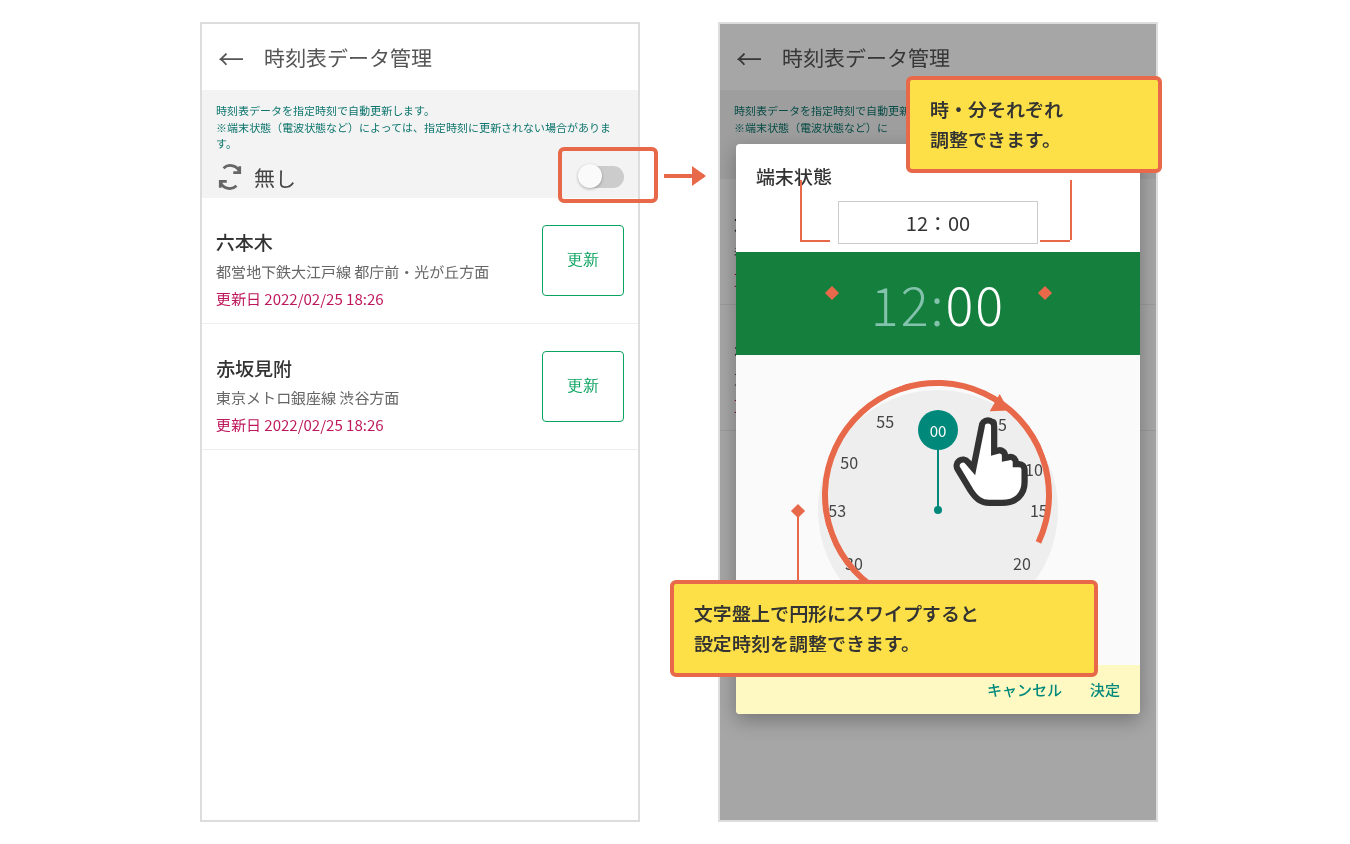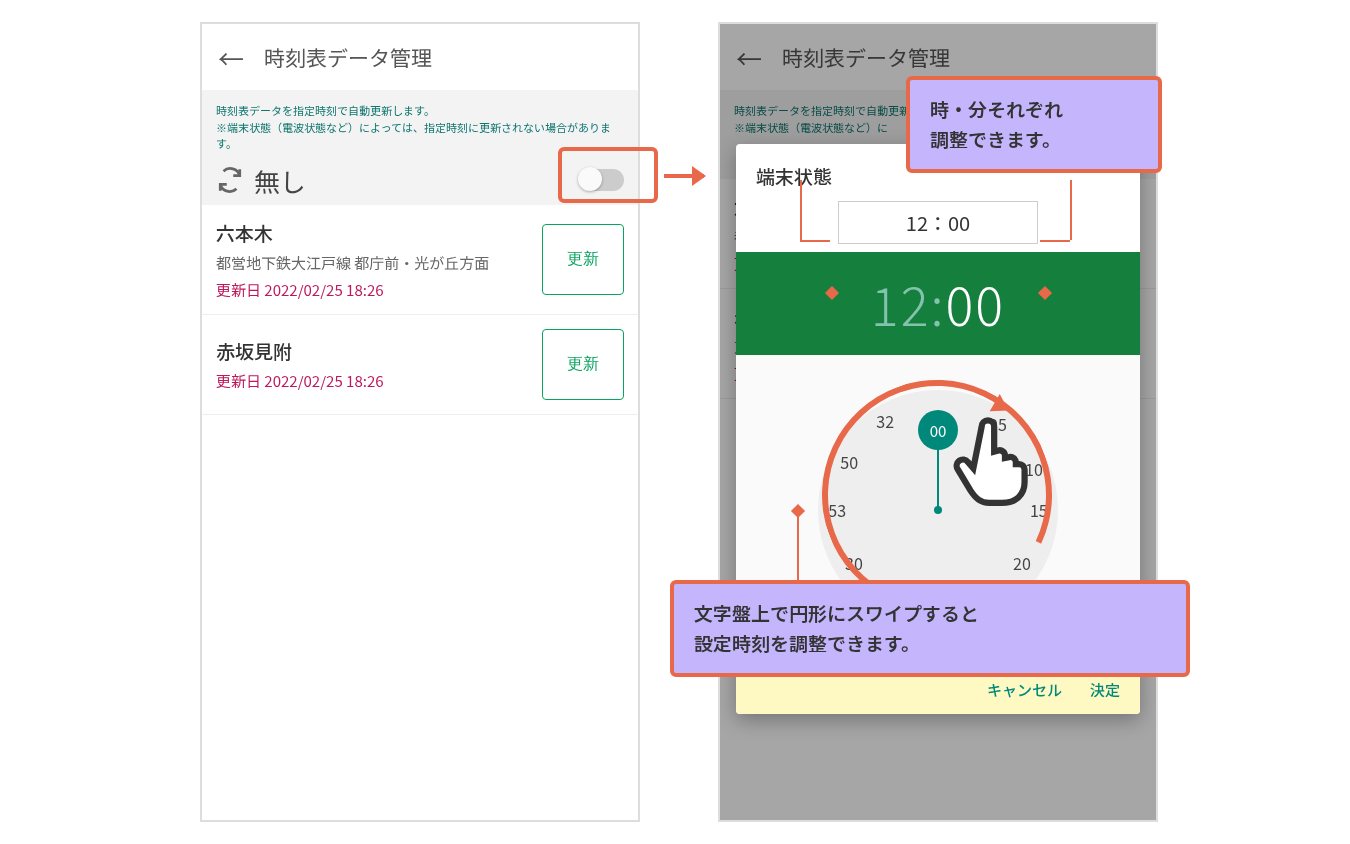--- a/index.html
+++ b/index.html
@@ -35,21 +35,21 @@
     align-items: center;
     justify-content: space-between;
     margin-top: 10px;
   }
   .refresh-left { display: flex; align-items: center; gap: 10px; }
   .refresh-icon {
     width: 28px; height: 28px;
     display: inline-flex; align-items: center; justify-content: center;
     font-size: 22px; color: #666;
   }
-  .refresh-label { font-size: 26px; color: #444; }
+  .refresh-label { font-size: 21px; color: #444; }
   .toggle {
     width: 44px; height: 22px;
     background: #ccc;
     border-radius: 11px;
     position: relative;
   }
   .toggle::after {
     content: '';
     position: absolute;
     width: 24px; height: 24px;
@@ -60,21 +60,21 @@
   }
   
   .station-item {
     padding: 14px 14px;
     border-bottom: 1px solid #eee;
     display: flex;
     justify-content: space-between;
     align-items: center;
   }
   .station-left { flex: 1; }
-  .station-name { font-size: 19px; color: #333; font-weight: 500; margin-bottom: 6px; }
+  .station-name { font-size: 19px; color: #333; font-weight: 500; margin-bottom: 6px; margin-top: 16px; }
   .station-line { font-size: 15px; color: #666; margin-bottom: 6px; }
   .station-date { font-size: 15px; color: #be185d; }
   .update-btn {
     border: 1px solid #0ba360;
     color: #0ba360;
     background: #fff;
     border-radius: 4px;
     padding: 24px 24px;
     font-size: 16px;
     cursor: pointer;
@@ -184,21 +184,21 @@
     font-size: 15px;
     font-weight: 500;
     cursor: pointer;
   }
   
   
   .callout {
     position: absolute;
     border: 4px solid #e8684a;
     border-radius: 6px;
-    background: #c4b5fd;
+    background: #fde047;
     padding: 14px 20px;
     font-size: 19px;
     color: #333;
     font-weight: 600;
     line-height: 1.6;
   }
   .highlight-box {
     position: absolute;
     border: 4px solid #e8684a;
     border-radius: 6px;
@@ -281,20 +281,21 @@
     <div class="station-left">
       <div class="station-name">六本木</div>
       <div class="station-line">都営地下鉄大江戸線 都庁前・光が丘方面</div>
       <div class="station-date">更新日 2022/02/25 18:26</div>
     </div>
     <button class="update-btn">更新</button>
   </div>
   <div class="station-item">
     <div class="station-left">
       <div class="station-name">赤坂見附</div>
+      <div class="station-line">東京メトロ銀座線 渋谷方面</div>
       <div class="station-date">更新日 2022/02/25 18:26</div>
     </div>
     <button class="update-btn">更新</button>
   </div>
 </div>
 
 <div class="highlight-box" style="left:558px; top:147px; width:100px; height:56px;"></div>
 
 <div class="arrow-right" style="left:664px; top:174px; width:40px;"></div>
 
@@ -350,21 +351,21 @@
         <div class="clock-num" style="left:75%; top:14%;">05</div>
         <div class="clock-num" style="left:90%; top:33%;">10</div>
         <div class="clock-num" style="left:92%; top:50%;">15</div>
         <div class="clock-num" style="left:85%; top:72%;">20</div>
         <div class="clock-num" style="left:68%; top:88%;">25</div>
         <div class="clock-num" style="left:50%; top:92%;">30</div>
         <div class="clock-num" style="left:32%; top:88%;">35</div>
         <div class="clock-num" style="left:15%; top:72%;">30</div>
         <div class="clock-num" style="left:8%; top:50%;">53</div>
         <div class="clock-num" style="left:13%; top:30%;">50</div>
-        <div class="clock-num" style="left:28%; top:13%;">32</div>
+        <div class="clock-num" style="left:28%; top:13%;">55</div>
       </div>
     </div>
     <div class="dialog-actions">
       <span>キャンセル</span>
       <span>決定</span>
     </div>
   </div>
 </div>
 
 <div class="callout" style="left:906px; top:76px; width:256px;">
@@ -380,19 +381,19 @@
 <div class="leader-diamond" style="left:1040px; top:288px;"></div>
 
 <div class="swipe-arc" style="left:822px; top:380px;"></div>
 
 <div class="pointer-hand" style="left:940px; top:405px;">
   <svg width="100" height="110" viewBox="0 0 24 24" fill="#fff" stroke="#333" stroke-width="1.5">
     <path d="M10 4 a1.5 1.5 0 0 1 3 0 v6 l1-0.3 a1.3 1.3 0 0 1 1.6 1.3 l0 0.5 1-0.2 a1.3 1.3 0 0 1 1.6 1.3 v0.4 l0.8 0 a1.3 1.3 0 0 1 1.3 1.3 v3 c0 3 -2 5 -5.5 5 h-3 c-2 0 -3.2 -1 -4.5 -3 l-3 -5 a1.5 1.5 0 0 1 2.4 -1.8 l1.3 1.5 z"></path>
   </svg>
 </div>
 
-<div class="callout" style="left:670px; top:580px; width:520px;">
+<div class="callout" style="left:670px; top:580px; width:428px;">
   <div>文字盤上で円形にスワイプすると</div>
   <div>設定時刻を調整できます。</div>
 </div>
 
 <div class="leader-line" style="left:797px; top:510px; width:2px; height:70px;"></div>
 <div class="leader-diamond" style="left:793px; top:506px;"></div>
 
 </body></html>

